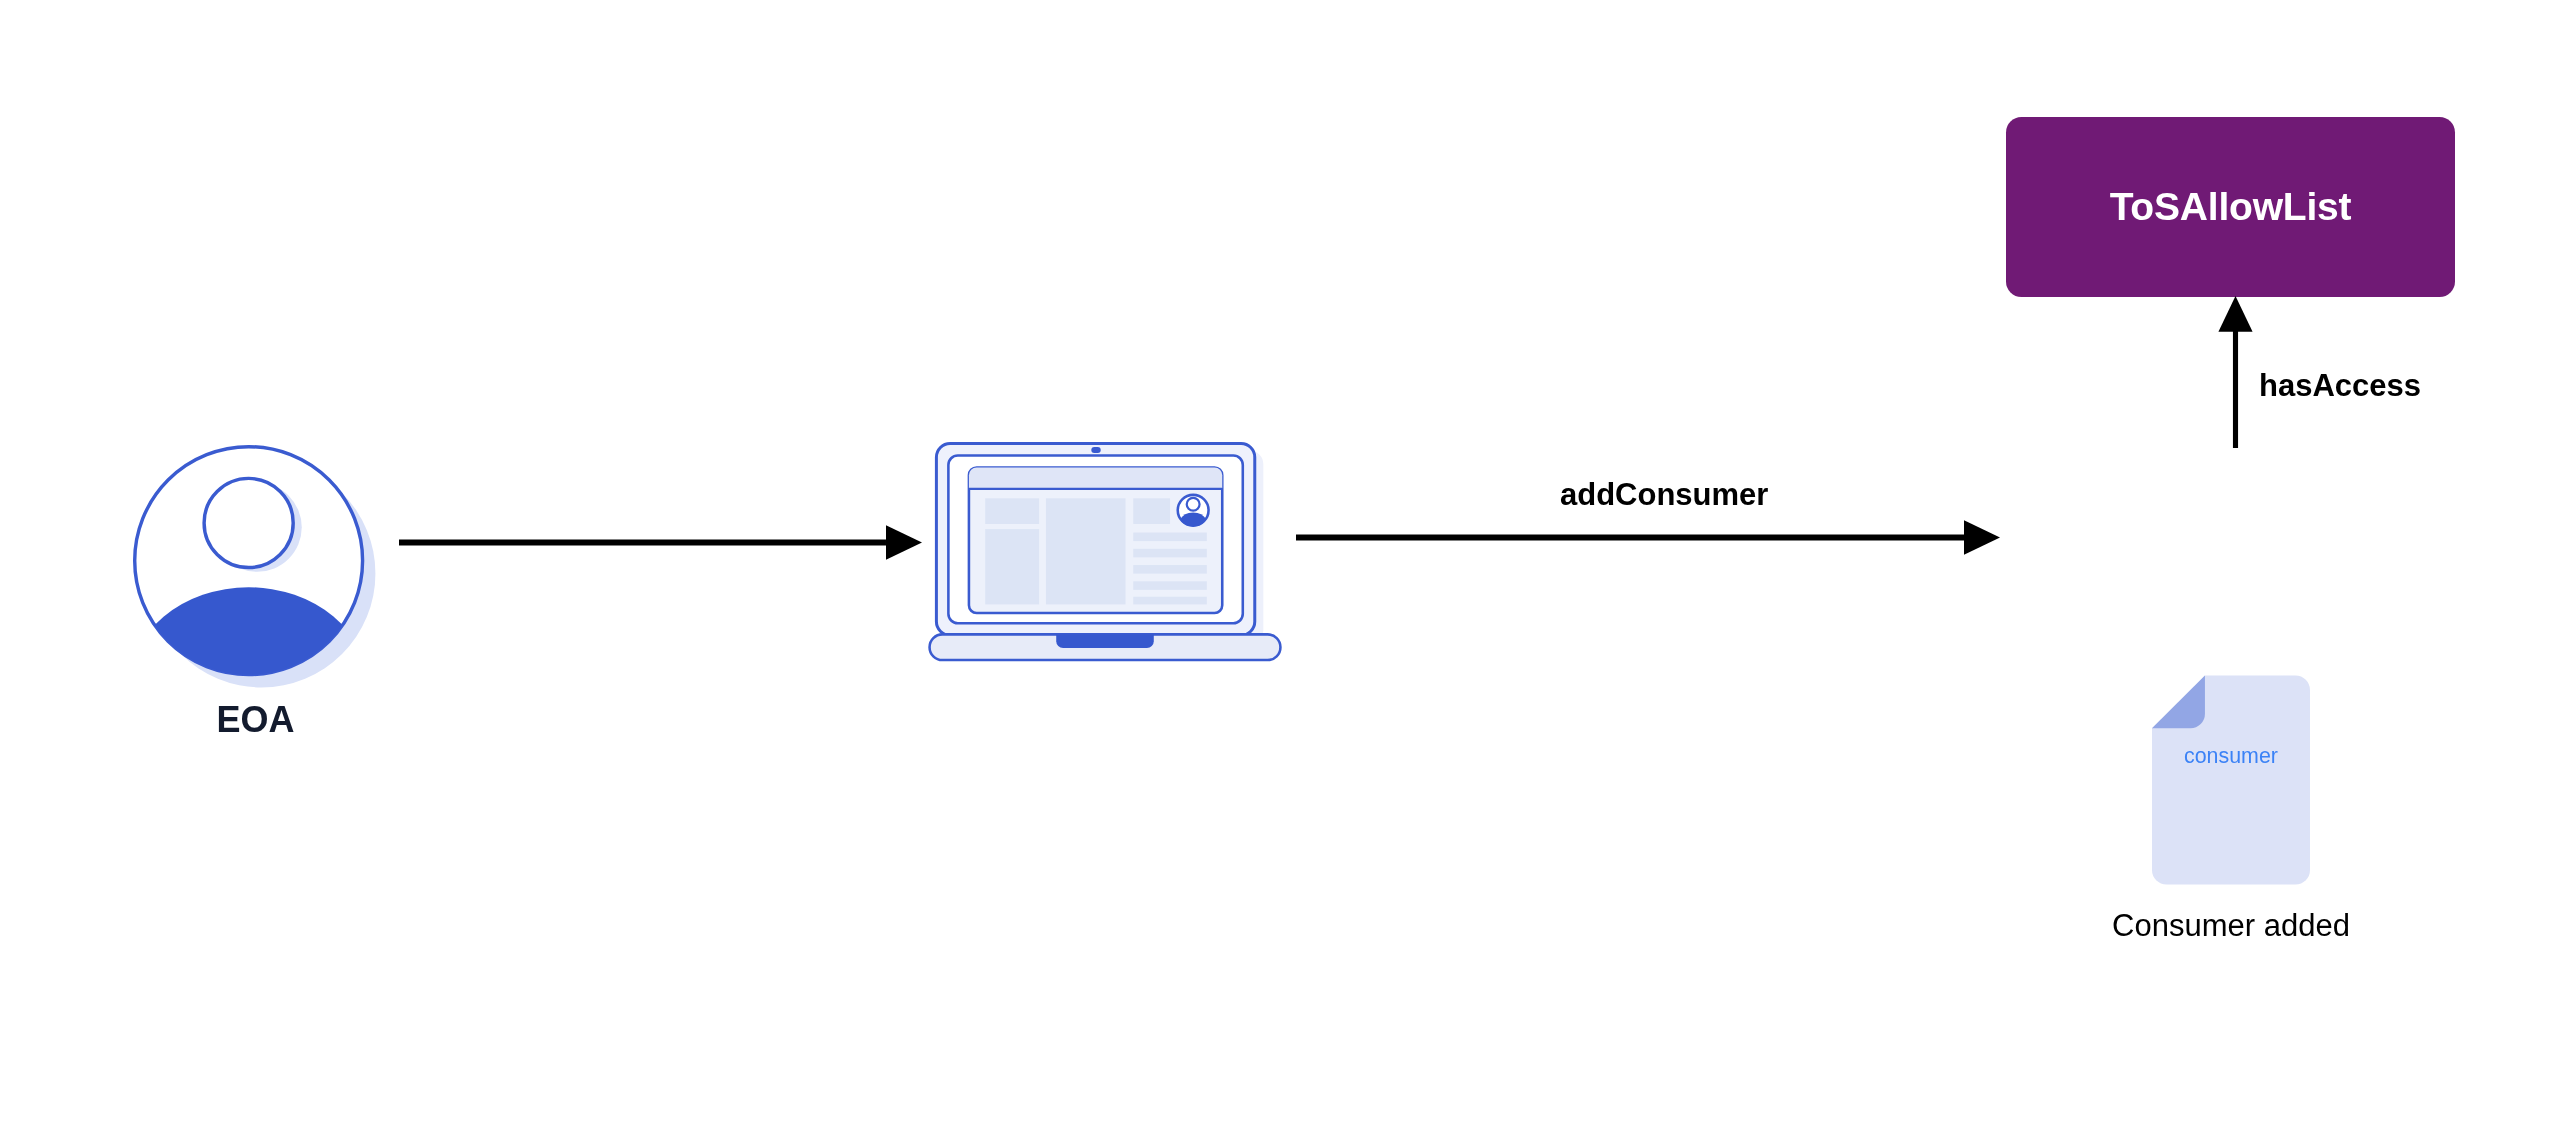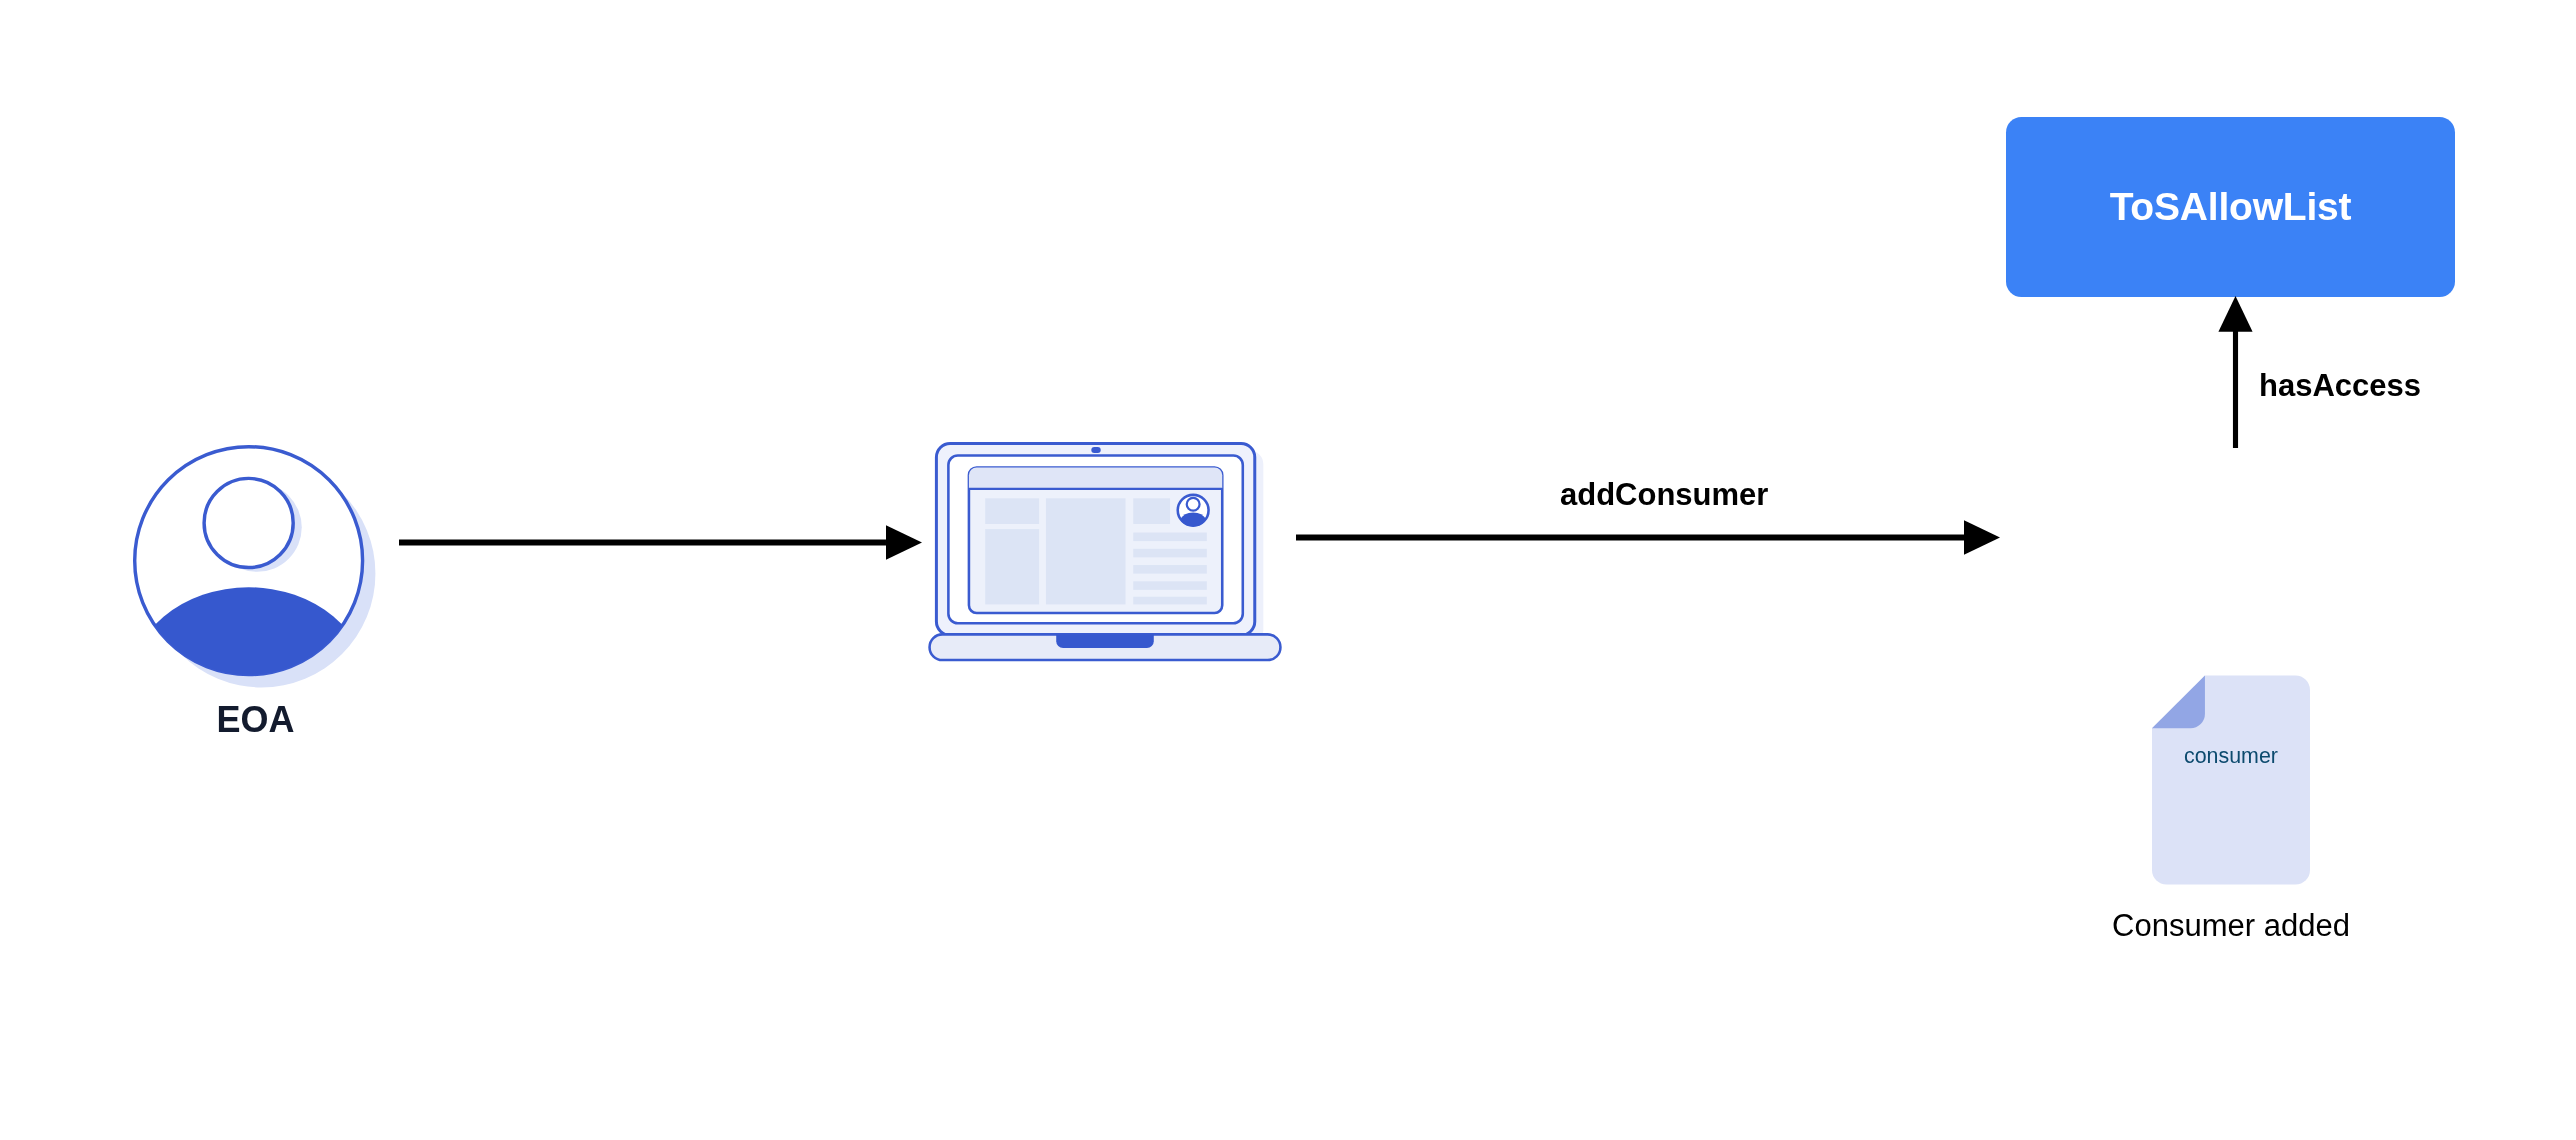--- a/index.html
+++ b/index.html
@@ -17,21 +17,21 @@
     background: #ffffff;
     overflow: hidden;
   }
 
   
   .node { position: absolute; }
 
   
   .contract-box {
     position: absolute;
-    background: #3b82f6;
+    background: #701a75;
     border-radius: 15.4px;
     display: flex;
     align-items: center;
     justify-content: center;
     box-sizing: border-box;
   }
   .contract-label {
     color: #ffffff;
     font-family: "Liberation Sans", sans-serif;
     font-weight: bold;
@@ -74,21 +74,21 @@
   .arrow-svg { position: absolute; overflow: visible; }
 
   
   .doc-icon { position: absolute; }
   .doc-text {
     position: absolute;
     left: 0; right: 0;
     text-align: center;
     font-family: "Liberation Sans", sans-serif;
     font-size: 21.4px;
-    color: #0c4a6e;
+    color: #3b82f6;
     white-space: nowrap;
   }
 </style>
 </head>
 <body>
 
 <div id="canvas">
 
   <div class="node" style="left:127px; top:439px; width:257px; height:257px;">
     <svg width="257" height="257" viewBox="0 0 300 300">

